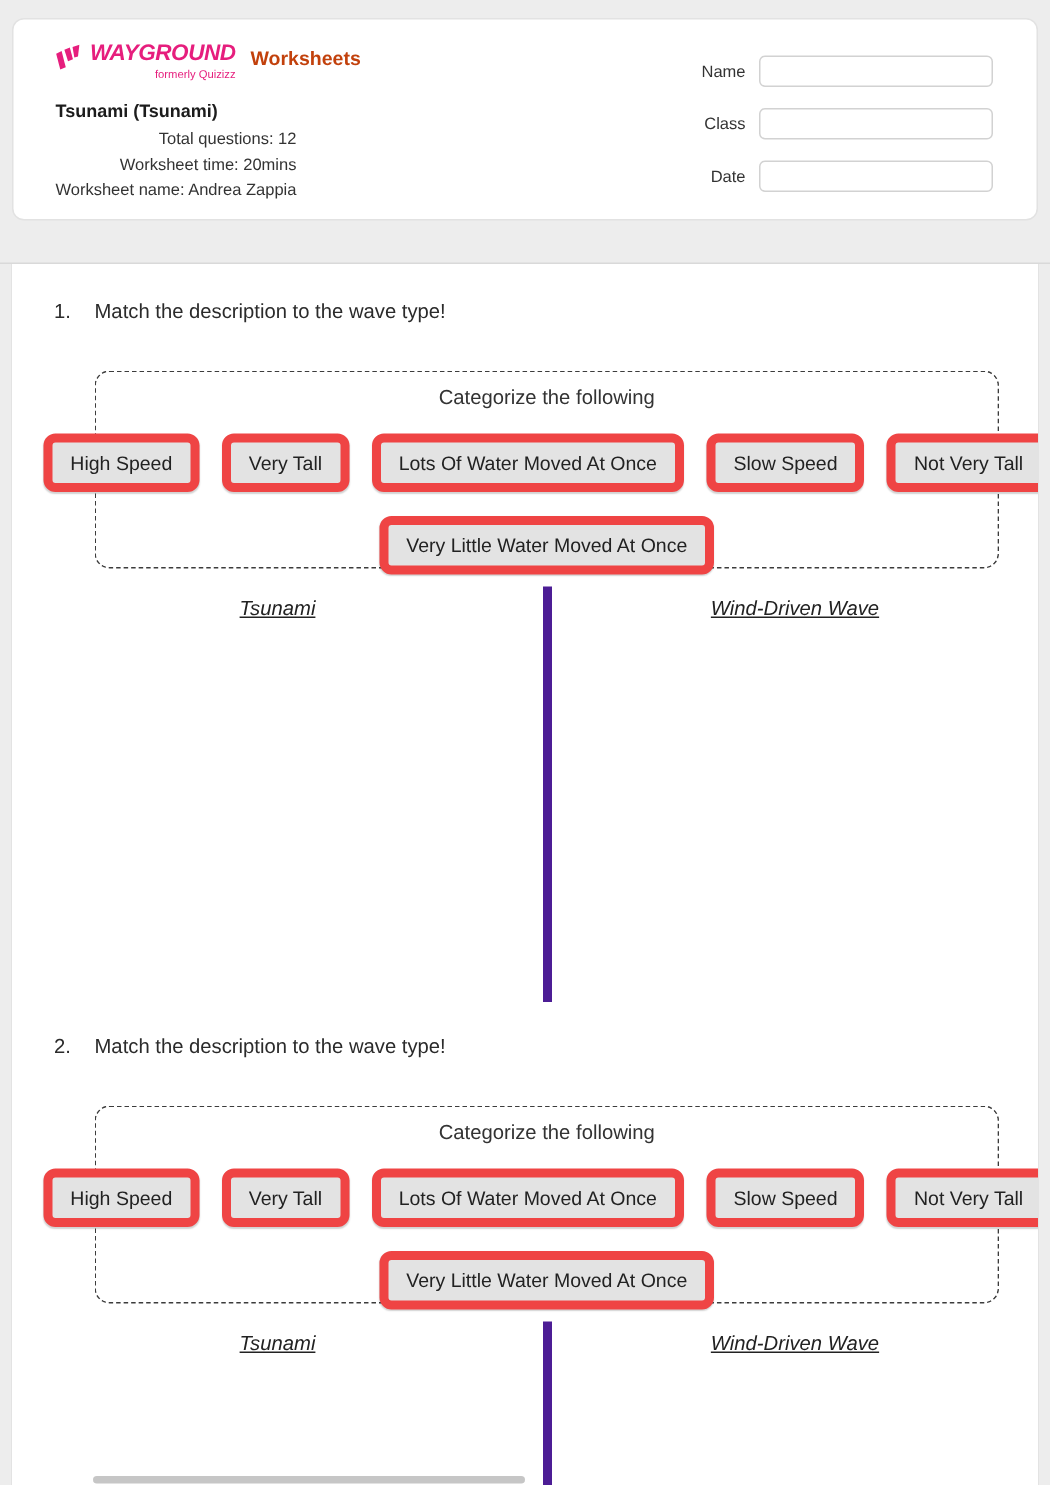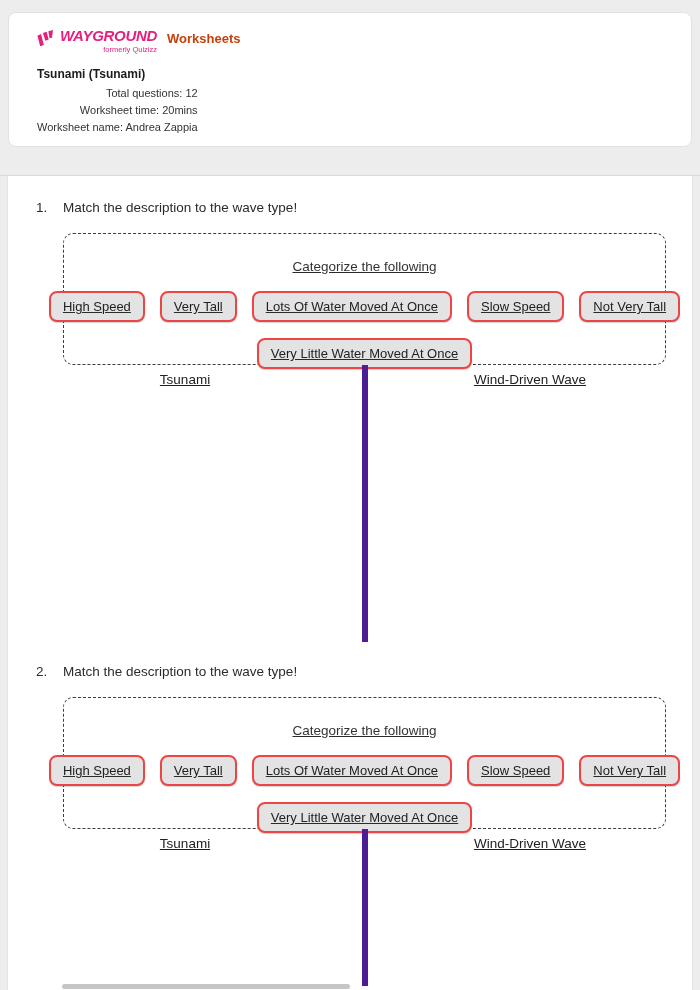--- a/index.html
+++ b/index.html
@@ -79,45 +79,45 @@
     overflow:hidden;
     position:relative;
   }
   .question { padding-top:24px; }
   .question.second { padding-top:22px; }
   .prompt-row { display:flex; margin-left:28px; font-size:13.5px; color:#2b2b2b; }
   .q-number { width:27px; }
   .q-prompt { }
 
   .categorize-box {
-    margin:18px 20px 0 55px;
+    margin:32px 20px 0 55px;
     width:603px;
     height:132px;
     border:1px dashed #3c3c3c;
     border-radius:10px;
-    padding-top:25px;
-    text-decoration:underline;
+    padding-top:9px;
   }
   .categorize-title { text-align:center; font-size:13.5px; color:#333; }
   .chip-row { display:flex; justify-content:center; gap:15px; margin-top:17px; }
   .chip {
     background:#e3e3e3;
-    border:2px solid #ef4444;
+    border:6px solid #ef4444;
     border-radius:8px;
     padding:6px 12px;
     font-size:13px;
     color:#222;
     box-shadow:0 1px 1px rgba(0,0,0,0.18);
     white-space:nowrap;
   }
   .chip-row.row2 { margin-top:16px; }
 
   .columns {
     display:flex;
-    margin-top:0;
+    margin-top:12px;
+    font-style:italic;
   }
   .columns.first { height:277px; }
   .columns.second { height:157px; }
   .col-left { width:354px; }
   .col-right { flex:1; border-left:6px solid #4c1d95; }
   .col-header {
     text-align:center;
     padding-top:7px;
     font-size:13.5px;
     color:#222;
@@ -153,20 +153,34 @@
       <span class="product-name">Worksheets</span>
     </div>
 
     <div class="meta-block">
       <div class="meta-title">Tsunami (Tsunami)</div>
       <div class="meta-line">Total questions: 12</div>
       <div class="meta-line">Worksheet time: 20mins</div>
       <div class="meta-line">Worksheet name: Andrea Zappia</div>
     </div>
 
+    <div class="fields-block">
+      <div class="field-row">
+        <span class="field-label">Name</span>
+        <input class="field-input" type="text" value="" style="">
+      </div>
+      <div class="field-row">
+        <span class="field-label">Class</span>
+        <input class="field-input" type="text" value="" style="">
+      </div>
+      <div class="field-row">
+        <span class="field-label">Date</span>
+        <input class="field-input" type="text" value="" style="">
+      </div>
+    </div>
 
   </div>
 </div>
 
 <div class="sheet">
 
   <div class="question">
     <div class="prompt-row">
       <span class="q-number">1.</span>
       <span class="q-prompt">Match the description to the wave type!</span>

